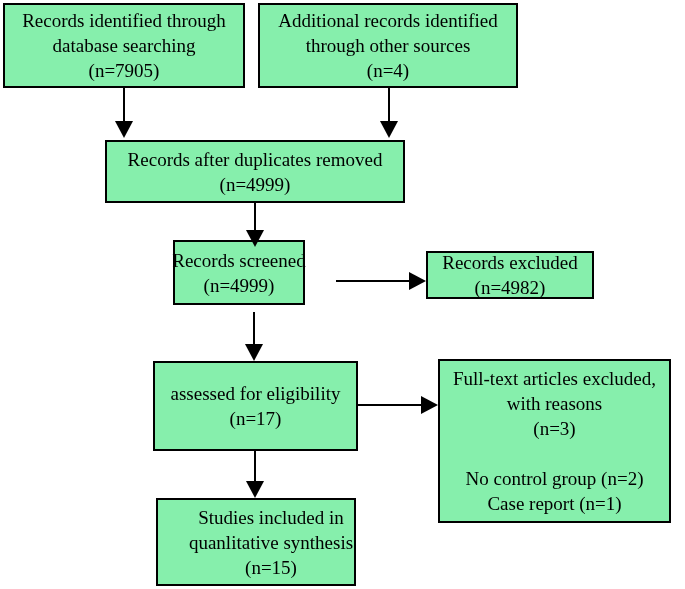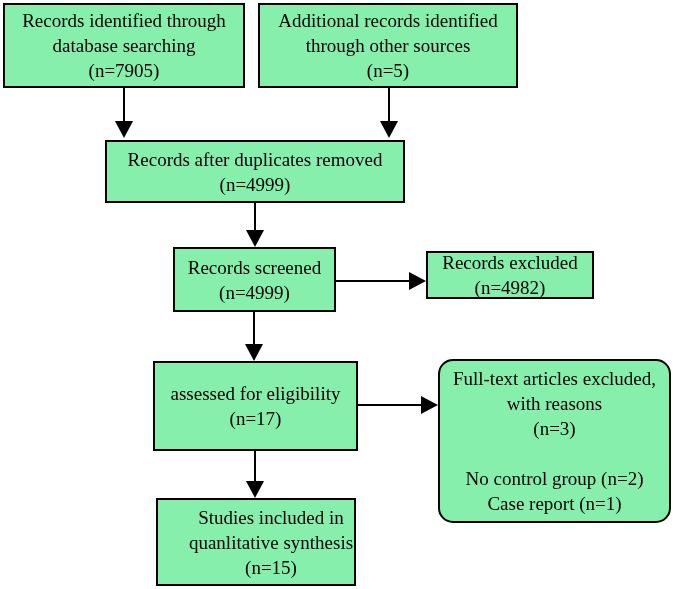--- a/index.html
+++ b/index.html
@@ -26,24 +26,24 @@
     line-height: 25px;
   }
   .box-line {
     min-height: 25px;
     white-space: nowrap;
   }
   
   #box-identified   { left: 3px;   top: 3px;   width: 242px; height: 85px; }
   #box-additional   { left: 258px; top: 3px;   width: 260px; height: 85px; font-family: Liberation Serif, serif; }
   #box-dedup        { left: 105px; top: 140px; width: 300px; height: 63px; }
-  #box-screened     { left: 173px; top: 247px; width: 163px; height: 65px; }
+  #box-screened     { left: 173px; top: 240px; width: 132px; height: 65px; }
   #box-excluded     { left: 426px; top: 251px; width: 168px; height: 48px; }
   #box-fulltext     { left: 153px; top: 361px; width: 205px; height: 90px; }
-  #box-ft-excluded  { left: 438px; top: 359px; width: 233px; height: 164px; border-radius: 15px; }
+  #box-ft-excluded  { left: 438px; top: 359px; width: 233px; height: 164px; }
   #box-included     { left: 156px; top: 498px; width: 200px; height: 88px; padding-left: 30px; }
 
   
   .vline { position: absolute; width: 2px; background: #000000; }
   .hline { position: absolute; height: 2px; background: #000000; }
   .head-down {
     position: absolute; width: 0; height: 0;
     border-left: 9px solid transparent;
     border-right: 9px solid transparent;
     border-top: 17px solid #000000;
@@ -76,21 +76,21 @@
 
   <div class="box" id="box-identified">
     <div class="box-line">Records identified through</div>
     <div class="box-line">database searching</div>
     <div class="box-line">(n=7905)</div>
   </div>
 
   <div class="box" id="box-additional">
     <div class="box-line">Additional records identified</div>
     <div class="box-line">through other sources</div>
-    <div class="box-line">(n=5)</div>
+    <div class="box-line">(n=4)</div>
   </div>
 
   <div class="box" id="box-dedup">
     <div class="box-line">Records after duplicates removed</div>
     <div class="box-line">(n=4999)</div>
   </div>
 
   <div class="box" id="box-screened">
     <div class="box-line">Records screened</div>
     <div class="box-line">(n=4999)</div>

